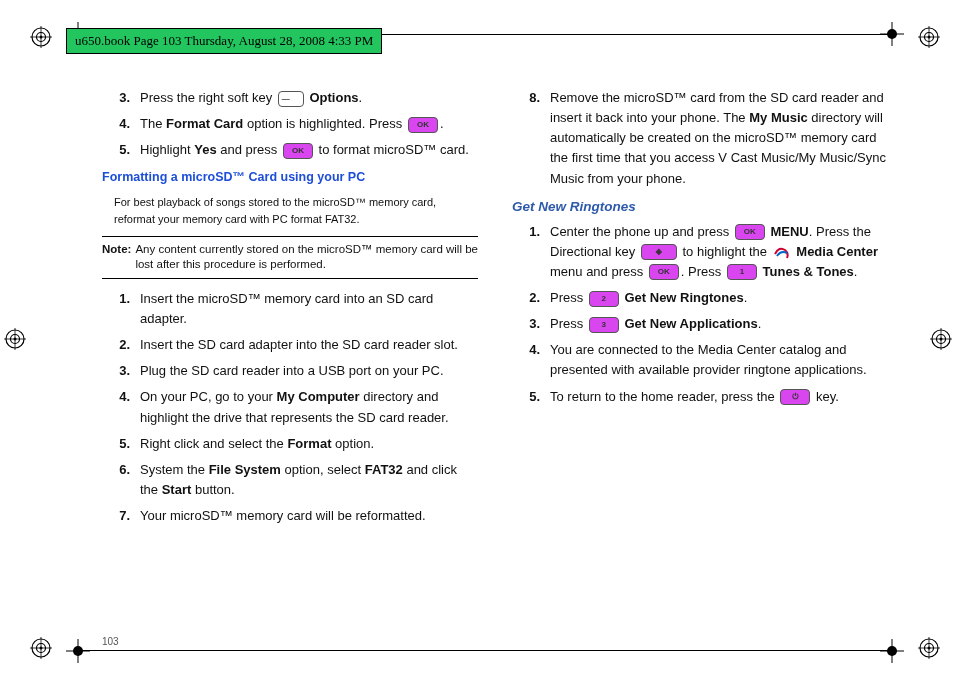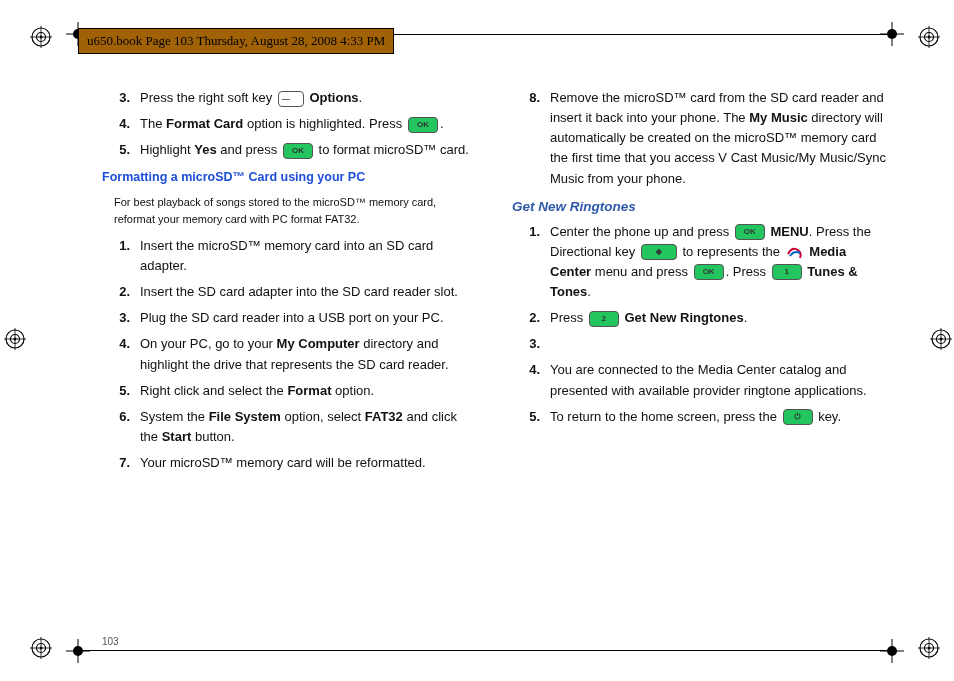--- a/index.html
+++ b/index.html
@@ -19,26 +19,26 @@
   }
   .crop-mark svg { display: block; }
   .ring-mark {
     position: absolute;
     width: 22px;
     height: 22px;
   }
   .header-bar {
     position: absolute;
     top: 28px;
-    left: 78px;
+    left: 66px;
     border: 1px solid #000;
     padding: 4px 8px;
     font-size: 13px;
     font-family: 'Times New Roman', serif;
-    background: #a16207;
+    background: #22c55e;
   }
   .hr-top, .hr-bottom {
     position: absolute;
     border-top: 1px solid #000;
   }
   .content {
     position: absolute;
     top: 88px;
     left: 102px;
     right: 66px;
@@ -107,21 +107,21 @@
     display: inline-block;
     vertical-align: middle;
     border: 1px solid #555;
     border-radius: 4px;
     height: 14px;
     line-height: 13px;
     font-size: 8px;
     padding: 0 3px;
     margin: 0 2px;
     font-weight: bold;
-    background: #22c55e;
+    background: #d946ef;
     color: #333;
     font-family: Arial, sans-serif;
   }
   .keyicon.wide { min-width: 22px; text-align: center; }
   .keyicon.soft { min-width: 18px; background: #fff; }
   .swirl {
     display: inline-block;
     vertical-align: middle;
     width: 18px;
     height: 16px;
@@ -243,20 +243,24 @@
         <span class="li-body">
           <span>Highlight </span><span class="bold">Yes</span><span> and press </span>
           <span class="keyicon wide">OK</span><span> to format microSD™ card.</span>
         </span>
       </li>
     </ul>
 
     <div class="subhead-blue">Formatting a microSD™ Card using your PC</div>
     <div class="para">For best playback of songs stored to the microSD™ memory card, reformat your memory card with PC format FAT32.</div>
 
+    <div class="note-wrap">
+      <span class="note-label">Note:</span>
+      <span>Any content currently stored on the microSD™ memory card will be lost after this procedure is performed.</span>
+    </div>
 
     <ul class="ol">
       <li>
           <span class="num">1.</span>
           <span class="li-body">Insert the microSD™ memory card into an SD card adapter.</span>
         </li>
       <li>
           <span class="num">2.</span>
           <span class="li-body">Insert the SD card adapter into the SD card reader slot.</span>
         </li>
@@ -293,45 +297,46 @@
 
     <div class="subhead-blue-it">Get New Ringtones</div>
 
     <ul class="ol">
       <li>
           <span class="num">1.</span>
         <span class="li-body">
           <span>Center the phone up and press </span><span class="keyicon wide">OK</span>
           <span class="bold">MENU</span><span>. Press the Directional key </span>
           <span class="keyicon wide" style="min-width:28px">◈</span>
-          <span> to represents the </span>
+          <span> to highlight the </span>
           <span class="swirl">
             <svg viewBox="0 0 18 16">
                 <path d="M2 10 Q6 2 12 6 Q16 9 14 14" fill="none" stroke="#c03" stroke-width="2"></path>
                 <path d="M4 12 Q8 6 14 9" fill="none" stroke="#06c" stroke-width="2"></path>
               </svg>
           </span>
           <span class="bold">Media Center</span><span> menu and press </span>
           <span class="keyicon wide">OK</span><span>. Press </span>
           <span class="keyicon wide">1</span>
           <span class="bold">Tunes &amp; Tones</span><span>.</span>
         </span>
       </li>
       <li>
           <span class="num">2.</span>
         <span class="li-body"><span>Press </span><span class="keyicon wide">2</span> <span class="bold">Get New Ringtones</span><span>.</span></span>
       </li>
       <li>
           <span class="num">3.</span>
+        <span class="li-body"><span>Press </span><span class="keyicon wide">3</span> <span class="bold">Get New Applications</span><span>.</span></span>
       </li>
       <li>
           <span class="num">4.</span>
           <span class="li-body">You are connected to the Media Center catalog and presented with available provider ringtone applications.</span>
         </li>
       <li>
           <span class="num">5.</span>
-        <span class="li-body"><span>To return to the home screen, press the </span><span class="keyicon wide">⏻</span><span> key.</span></span>
+        <span class="li-body"><span>To return to the home reader, press the </span><span class="keyicon wide">⏻</span><span> key.</span></span>
       </li>
     </ul>
   </div>
 </div>
 
 <div class="page-num">103</div>
 
 </body></html>

